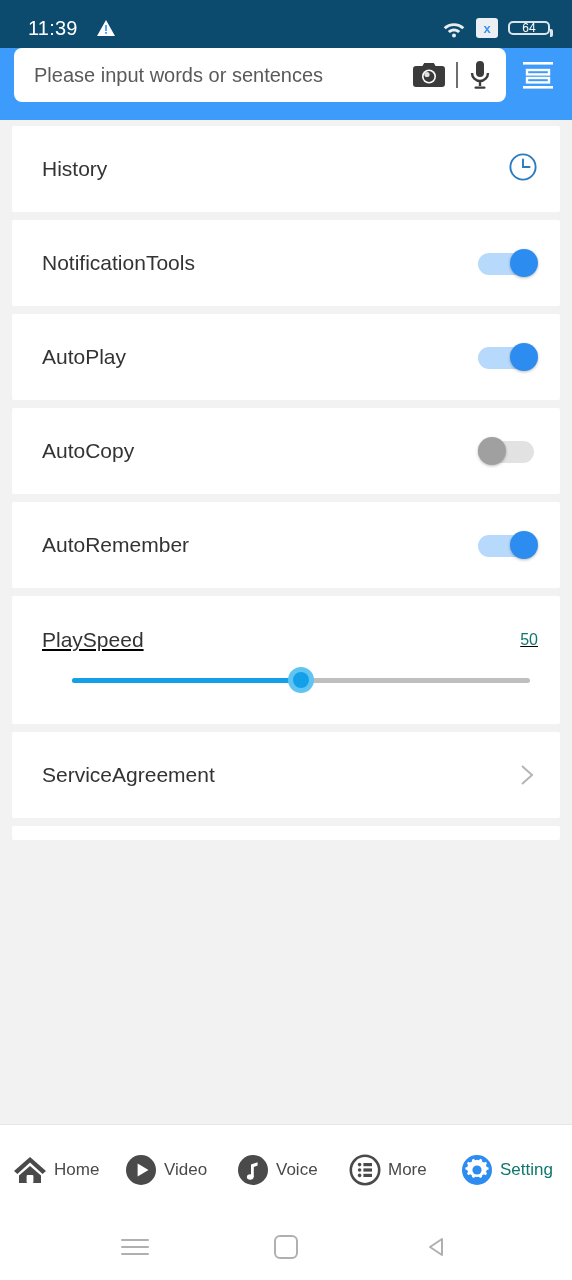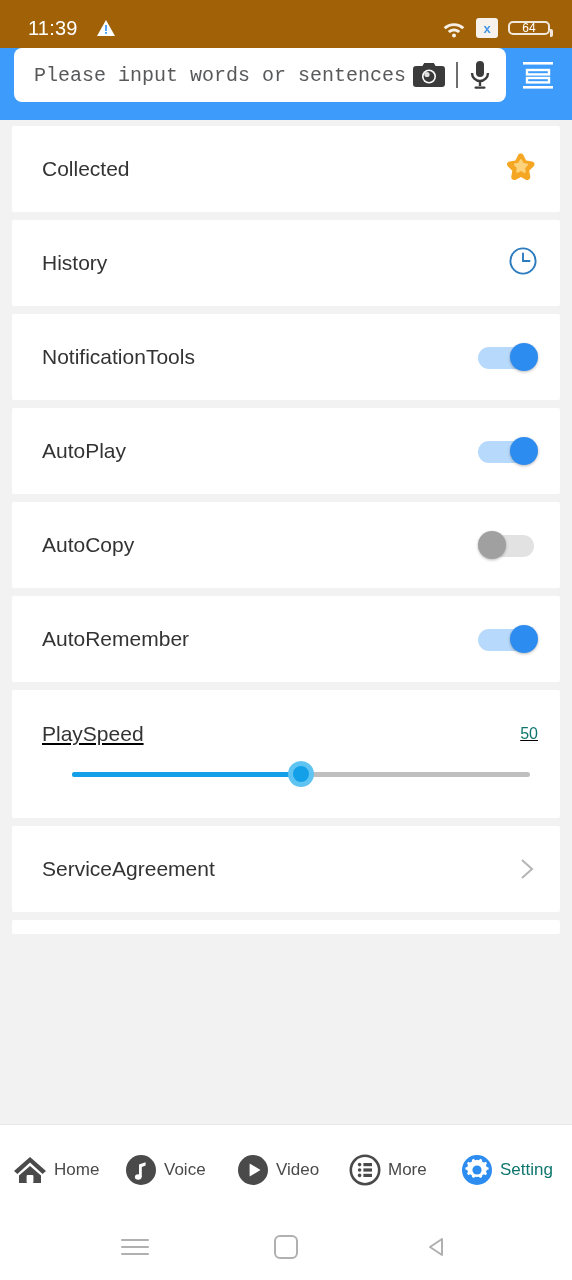--- a/index.html
+++ b/index.html
@@ -6,21 +6,21 @@
   html, body {
     width:572px; height:1280px;
     background:#f2f2f2;
     font-family:"Liberation Sans", sans-serif;
     overflow:hidden;
   }
   .phone { position:relative; width:572px; height:1280px; background:#f2f2f2; display:flex; flex-direction:column; }
 
   
   .statusbar {
-    height:48px; background:#a16207;
+    height:48px; background:#0c4a6e;
     display:flex; align-items:center; justify-content:space-between;
     padding:8px 22px 0 28px; flex:0 0 auto;
   }
   .sb-left { display:flex; align-items:center; gap:18px; }
   .sb-time { color:#ffffff; font-size:20px; letter-spacing:0.2px; }
   .sb-right { display:flex; align-items:center; gap:10px; }
   .warn-icon svg, .wifi-icon svg { display:block; }
   .sim-x {
     width:22px; height:20px; border-radius:3px; background:#ffffff;
     color:#3d9bfc; font-size:13px; font-weight:bold;
@@ -41,21 +41,21 @@
   .header {
     background:#3d9bfc; padding:0 14px 18px 14px;
     display:flex; align-items:center; gap:12px; flex:0 0 auto;
   }
   .searchbox {
     flex:1; height:54px; background:#ffffff; border-radius:8px;
     display:flex; align-items:center; padding:0 14px 0 20px; gap:0;
   }
   .searchbox input {
     flex:1; border:none; outline:none; background:transparent;
-    font-family:Liberation Mono, monospace; font-size:20px; color:#0c4a6e;
+    font-family:Liberation Sans, sans-serif; font-size:20px; color:#0c4a6e;
   }
   .searchbox input::placeholder { color:#58595b; }
   .cam-icon, .mic-icon { flex:0 0 auto; display:flex; align-items:center; }
   .vdivider { width:2px; height:26px; background:#6e6e6e; margin:0 10px; flex:0 0 auto; }
   .menu-icon { flex:0 0 auto; width:40px; height:40px; display:flex; align-items:center; justify-content:center; }
 
   
   .list {
     flex:1 1 auto; overflow:hidden; background:#f2f2f2;
     padding:6px 0 0 0; position:relative;
@@ -176,29 +176,20 @@
         <rect x="2" y="3" width="30" height="2.6" fill="#ffffff"></rect>
         <rect x="6" y="11" width="22" height="4.4" fill="none" stroke="#ffffff" stroke-width="2.4"></rect>
         <rect x="6" y="19" width="22" height="4.4" fill="none" stroke="#ffffff" stroke-width="2.4"></rect>
         <rect x="2" y="27" width="30" height="2.6" fill="#ffffff"></rect>
       </svg>
     </span>
   </div>
 
   <div class="list">
 
-    <div class="card row">
-      <span class="row-label">Collected</span>
-      <span>
-        <svg width="34" height="33" viewBox="0 0 34 33">
-          <path d="M17 2.5c1.1 0 2 .7 2.5 1.7l2.6 5.3 5.9.9c1.2.2 2.1 1 2.4 2.1.3 1.1 0 2.2-.9 3l-4.3 4.2 1 5.9c.2 1.2-.3 2.3-1.3 3-1 .6-2.1.7-3.1.2L17 26l-5.3 2.8c-1 .5-2.1.4-3.1-.2-1-.7-1.5-1.8-1.3-3l1-5.9-4.3-4.2c-.9-.8-1.2-2-.9-3 .3-1.1 1.2-1.9 2.4-2.1l5.9-.9 2.6-5.3c.5-1 1.4-1.7 2.5-1.7z" fill="#f5a623"></path>
-          <path d="M17 8.2c.4 0 .8.3 1 .7l1.5 3 3.4.5c.5.1.9.4 1 .9.2.4 0 .9-.3 1.3l-2.5 2.4.6 3.4c.1.5-.1 1-.5 1.3-.4.2-.9.3-1.3.1L17 20.1l-3 1.6c-.4.2-.9.1-1.3-.1-.4-.3-.6-.8-.5-1.3l.6-3.4-2.5-2.4c-.3-.4-.5-.9-.3-1.3.1-.5.5-.8 1-.9l3.4-.5 1.5-3c.2-.4.6-.7 1.1-.7z" fill="#fcd27a"></path>
-        </svg>
-      </span>
-    </div>
 
     <div class="card row">
       <span class="row-label">History</span>
       <span>
         <svg width="30" height="30" viewBox="0 0 30 30">
           <circle cx="15" cy="15" r="12.6" fill="none" stroke="#2b7bbf" stroke-width="1.9"></circle>
           <path d="M15 7.4V15h6.6" fill="none" stroke="#2b7bbf" stroke-width="1.9" stroke-linecap="round"></path>
         </svg>
       </span>
     </div>
@@ -268,34 +259,34 @@
           <path d="M18 12 L29 21.5 V29 H7 V21.5 Z" fill="#4a4a4a"></path>
           <rect x="14.6" y="21" width="6.8" height="8" rx="1" fill="#ffffff"></rect>
         </svg>
       </span>
       <span class="tlabel">Home</span>
     </div>
     <div class="tab">
       <span class="ticon">
         <svg width="34" height="34" viewBox="0 0 34 34">
           <circle cx="17" cy="17" r="15" fill="#4a4a4a"></circle>
+          <path d="M13.6 10.5 L24.5 17 L13.6 23.5 Z" fill="#ffffff"></path>
+        </svg>
+      </span>
+      <span class="tlabel">Video</span>
+    </div>
+    <div class="tab">
+      <span class="ticon">
+        <svg width="34" height="34" viewBox="0 0 34 34">
+          <circle cx="17" cy="17" r="15" fill="#4a4a4a"></circle>
           <path d="M15 24.2V11.6l6.6-2.4v3.2L17.8 14v10.2z" fill="#ffffff"></path>
           <ellipse cx="14.2" cy="24" rx="3.3" ry="2.7" fill="#ffffff"></ellipse>
         </svg>
       </span>
       <span class="tlabel">Voice</span>
-    </div>
-    <div class="tab">
-      <span class="ticon">
-        <svg width="34" height="34" viewBox="0 0 34 34">
-          <circle cx="17" cy="17" r="15" fill="#4a4a4a"></circle>
-          <path d="M13.6 10.5 L24.5 17 L13.6 23.5 Z" fill="#ffffff"></path>
-        </svg>
-      </span>
-      <span class="tlabel">Video</span>
     </div>
     <div class="tab">
       <span class="ticon">
         <svg width="34" height="34" viewBox="0 0 34 34">
           <circle cx="17" cy="17" r="14.2" fill="none" stroke="#4a4a4a" stroke-width="2.6"></circle>
           <circle cx="11.6" cy="11.6" r="1.8" fill="#4a4a4a"></circle>
           <circle cx="11.6" cy="17" r="1.8" fill="#4a4a4a"></circle>
           <circle cx="11.6" cy="22.4" r="1.8" fill="#4a4a4a"></circle>
           <rect x="15.4" y="10" width="8.6" height="3.2" fill="#4a4a4a"></rect>
           <rect x="15.4" y="15.4" width="8.6" height="3.2" fill="#4a4a4a"></rect>

